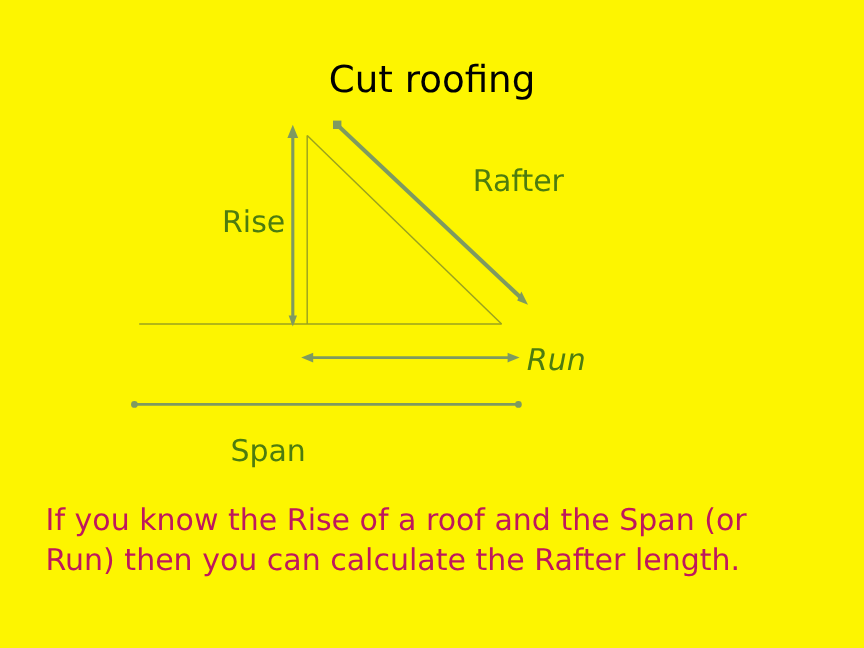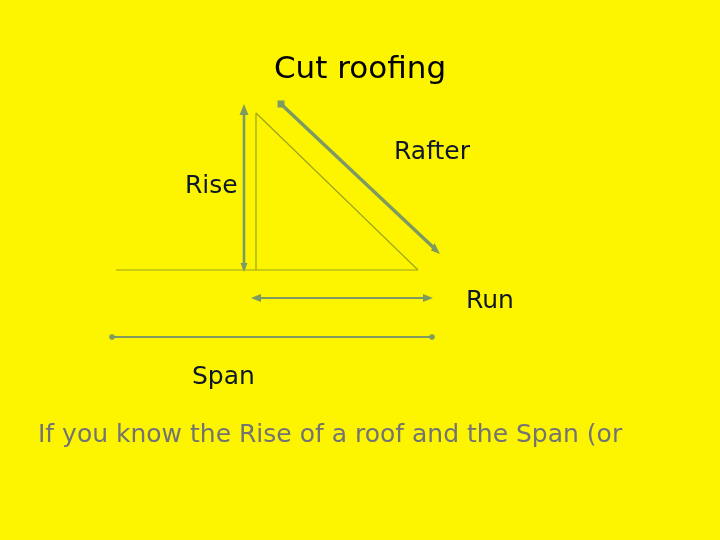--- a/index.html
+++ b/index.html
@@ -39,37 +39,37 @@
   #diagram {
     position: absolute;
     left: 0;
     top: 0;
     width: 720px;
     height: 540px;
     pointer-events: none;
   }
   .diag-label {
     position: absolute;
-    color: #0f172a;
+    color: #4d7c0f;
     font-size: 25px;
     line-height: 30px;
     font-family: "DejaVu Sans", sans-serif;
     white-space: pre;
   }
   #label-rise  { left: 138px; top: 170px; margin-left: 47px; }
   #label-rafter{ left: 394px; top: 136px; }
-  #label-run   { left: 466px; top: 285px; }
+  #label-run   { left: 439px; top: 285px; font-style: italic; }
   #label-span  { left: 192px; top: 361px; }
 
   #body-text {
     position: absolute;
     left: 38px;
     top: 417px;
     width: 648px;
-    color: #737373;
+    color: #be185d;
     font-size: 25px;
     line-height: 33px;
     font-family: "DejaVu Sans", sans-serif;
   }
   #body-text .line { display: block; white-space: pre; }
 </style>
 </head>
 <body>
 
 <div id="slide">
@@ -112,15 +112,16 @@
   <div class="diag-label" id="label-rise">Rise</div>
 
   <div class="diag-label" id="label-rafter">Rafter</div>
 
   <div class="diag-label" id="label-run">Run</div>
 
   <div class="diag-label" id="label-span">Span</div>
 
   <div id="body-text">
     <span class="line">If you know the Rise of a roof and the Span (or</span>
+    <span class="line">Run) then you can calculate the Rafter length.</span>
   </div>
 
 </div>
 
 </body></html>

